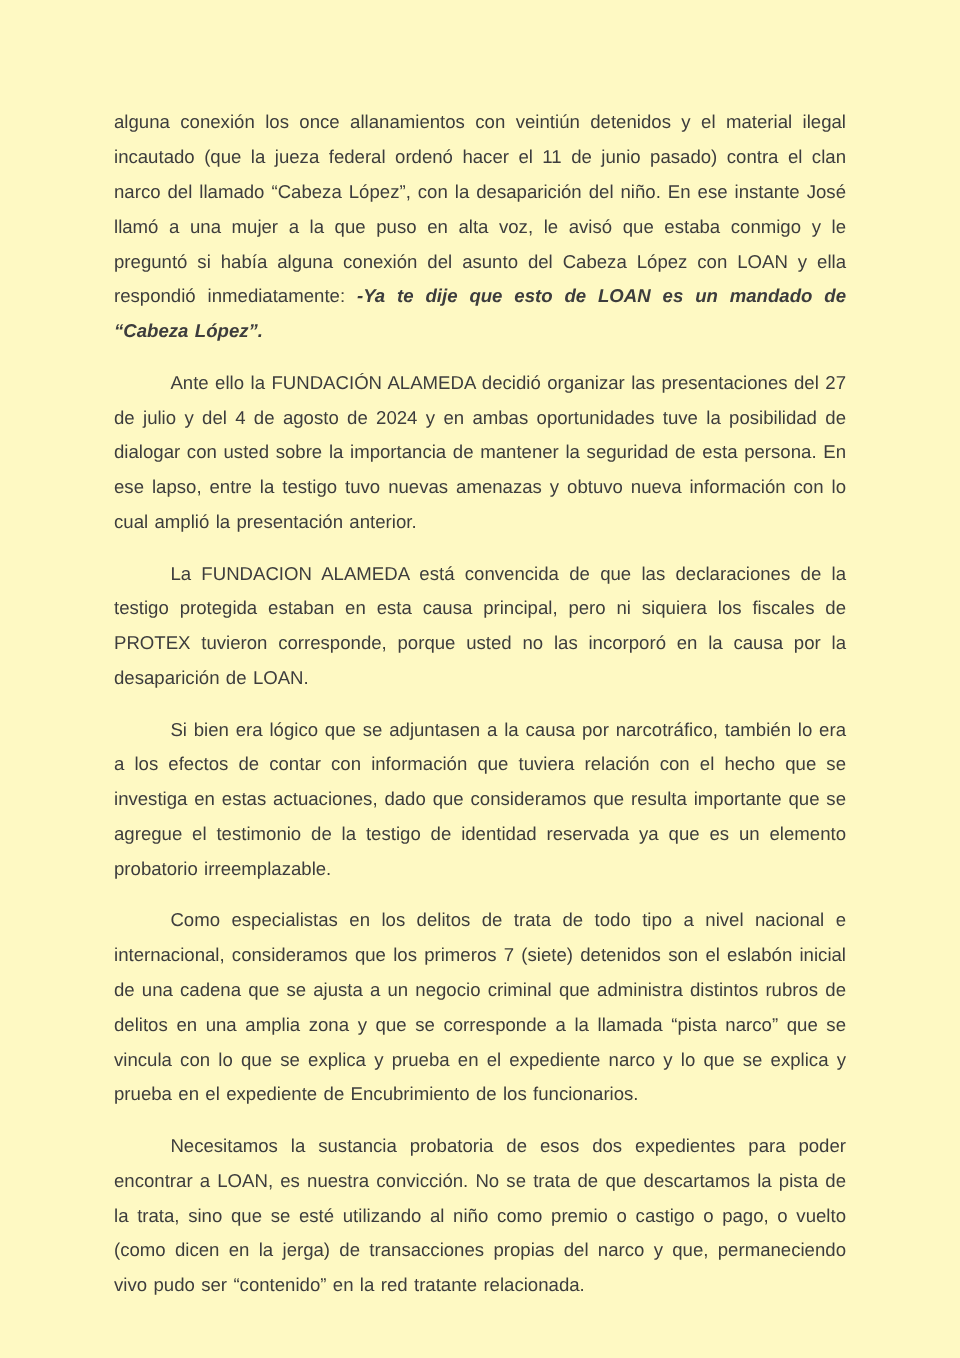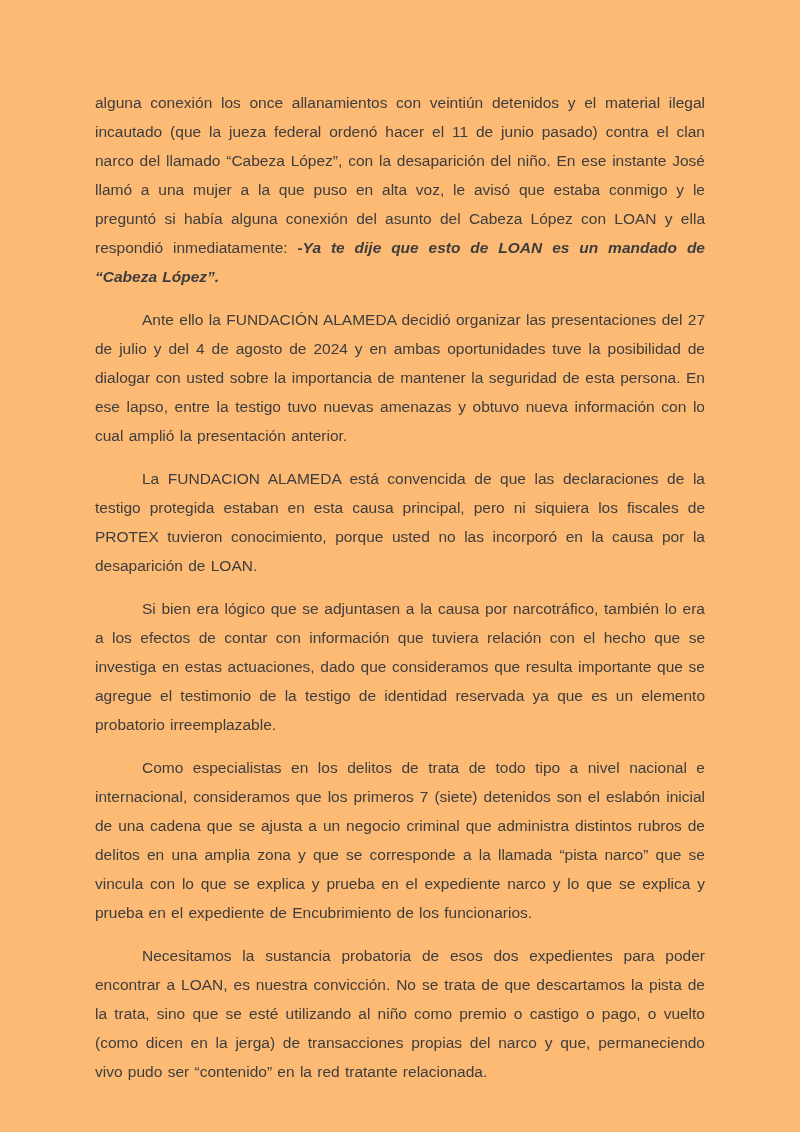--- a/index.html
+++ b/index.html
@@ -5,21 +5,21 @@
   html, body {
     margin: 0;
     padding: 0;
     background: #ffffff;
   }
   .page {
     position: relative;
     width: 800px;
     height: 1132px;
     box-sizing: border-box;
-    background: #fdba74;
+    background: #fef9c3;
     padding: 88px 95px 60px 95px;
     overflow: hidden;
     font-family: "Liberation Sans", "DejaVu Sans", sans-serif;
     font-size: 15.5px;
     line-height: 29px;
     color: #3d3d3d;
   }
   .para {
     margin: 0 0 14px 0;
     text-align: justify;
@@ -36,21 +36,21 @@
 </style>
 </head>
 <body>
 
 <div class="page">
 
   <p class="para no-indent"><span>alguna conexión los once allanamientos con veintiún detenidos y el material ilegal incautado (que la jueza federal ordenó hacer el 11 de junio pasado) contra el clan narco del llamado “Cabeza López”, con la desaparición del niño. En ese instante José llamó a una mujer a la que puso en alta voz, le avisó que estaba conmigo y le preguntó si había alguna conexión del asunto del Cabeza López con LOAN y ella respondió inmediatamente: </span><span class="quote-emphasis">-Ya te dije que esto de LOAN es un mandado de “Cabeza López”.</span></p>
 
   <p class="para">Ante ello la FUNDACIÓN ALAMEDA decidió organizar las presentaciones del 27 de julio y del 4 de agosto de 2024 y en ambas oportunidades tuve la posibilidad de dialogar con usted sobre la importancia de mantener la seguridad de esta persona. En ese lapso, entre la testigo tuvo nuevas amenazas y obtuvo nueva información con lo cual amplió la presentación anterior.</p>
 
-  <p class="para">La FUNDACION ALAMEDA está convencida de que las declaraciones de la testigo protegida estaban en esta causa principal, pero ni siquiera los fiscales de PROTEX tuvieron conocimiento, porque usted no las incorporó en la causa por la desaparición de LOAN.</p>
+  <p class="para">La FUNDACION ALAMEDA está convencida de que las declaraciones de la testigo protegida estaban en esta causa principal, pero ni siquiera los fiscales de PROTEX tuvieron corresponde, porque usted no las incorporó en la causa por la desaparición de LOAN.</p>
 
   <p class="para">Si bien era lógico que se adjuntasen a la causa por narcotráfico, también lo era a los efectos de contar con información que tuviera relación con el hecho que se investiga en estas actuaciones, dado que consideramos que resulta importante que se agregue el testimonio de la testigo de identidad reservada ya que es un elemento probatorio irreemplazable.</p>
 
   <p class="para">Como especialistas en los delitos de trata de todo tipo a nivel nacional e internacional, consideramos que los primeros 7 (siete) detenidos son el eslabón inicial de una cadena que se ajusta a un negocio criminal que administra distintos rubros de delitos en una amplia zona y que se corresponde a la llamada “pista narco” que se vincula con lo que se explica y prueba en el expediente narco y lo que se explica y prueba en el expediente de Encubrimiento de los funcionarios.</p>
 
   <p class="para">Necesitamos la sustancia probatoria de esos dos expedientes para poder encontrar a LOAN, es nuestra convicción. No se trata de que descartamos la pista de la trata, sino que se esté utilizando al niño como premio o castigo o pago, o vuelto (como dicen en la jerga) de transacciones propias del narco y que, permaneciendo vivo pudo ser “contenido” en la red tratante relacionada.</p>
 
 </div>
 
 </body></html>

